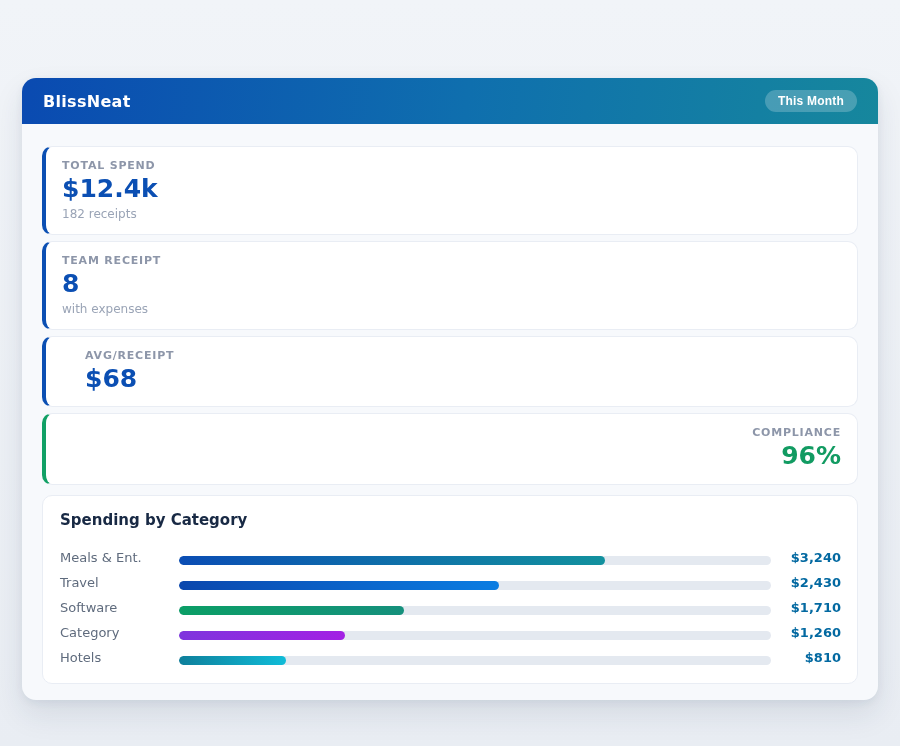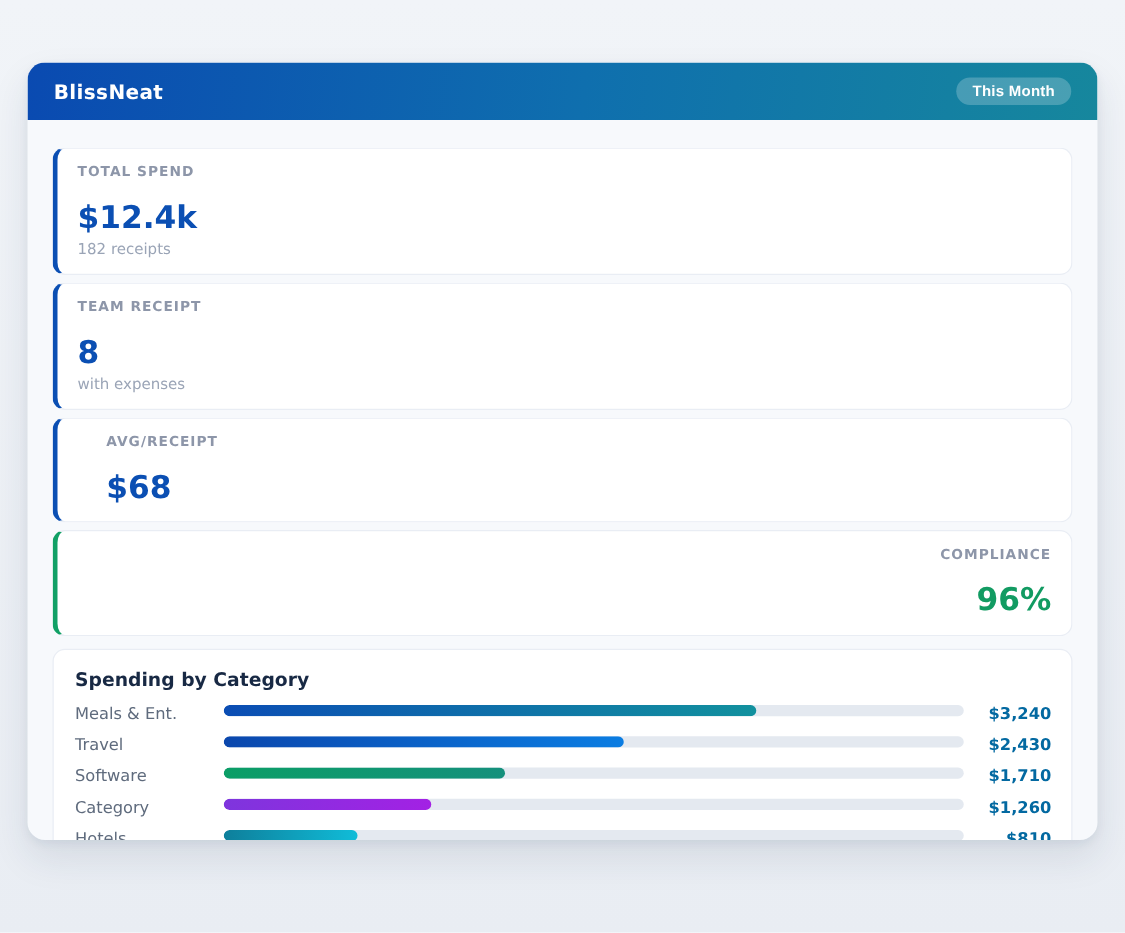--- a/index.html
+++ b/index.html
@@ -6,21 +6,21 @@
   html, body { width: 900px; height: 746px; }
   body {
     font-family: "DejaVu Sans", "Liberation Sans", sans-serif;
     background: linear-gradient(180deg, #f1f4f8 0%, #e9edf3 100%);
     overflow: hidden;
   }
   .page { position: relative; width: 900px; height: 746px; }
 
   .app-card {
     position: absolute;
-    left: 22px; top: 50px;
+    left: 22px; top: 78px;
     width: 856px; height: 622px;
     background: #f7f9fc;
     border-radius: 14px;
     box-shadow: 0 14px 30px rgba(25, 45, 80, 0.10), 0 3px 8px rgba(25, 45, 80, 0.06);
     overflow: hidden;
   }
 
   .app-header {
     height: 46px;
     background: linear-gradient(97deg, #0a4ab1 0%, #0f6fae 52%, #16879d 100%);
@@ -60,21 +60,21 @@
   .stat-label {
     font-size: 11px;
     font-weight: bold;
     letter-spacing: 0.8px;
     color: #8d96a9;
   }
   .stat-value {
     font-size: 25px;
     font-weight: bold;
     line-height: 1.15;
-    margin-top: 16px;
+    margin-top: 3px;
     color: #0b4fb3;
   }
   .stat-sub {
     font-size: 12px;
     color: #9aa4b6;
     margin-top: 3px;
   }
 
   .chart-card {
     margin-top: 10px;
@@ -83,21 +83,21 @@
     border-radius: 10px;
     padding: 15px 16px 18px 17px;
   }
   .chart-title {
     font-size: 15px;
     font-weight: bold;
     color: #182944;
     margin-bottom: 11px;
   }
   .chart-rows { display: flex; flex-direction: column; }
-  .chart-row { display: flex; align-items: flex-start; height: 25px; }
+  .chart-row { display: flex; align-items: flex-end; height: 25px; }
   .row-label {
     width: 119px;
     flex: 0 0 119px;
     font-size: 13px;
     color: #5f6b7d;
   }
   .row-track {
     flex: 1;
     height: 9px;
     border-radius: 5px;

